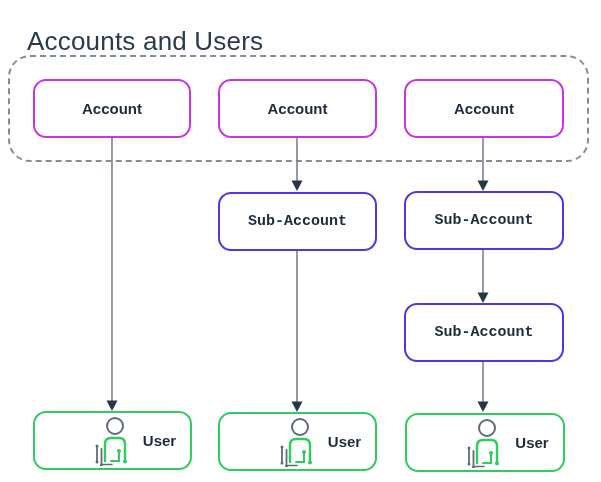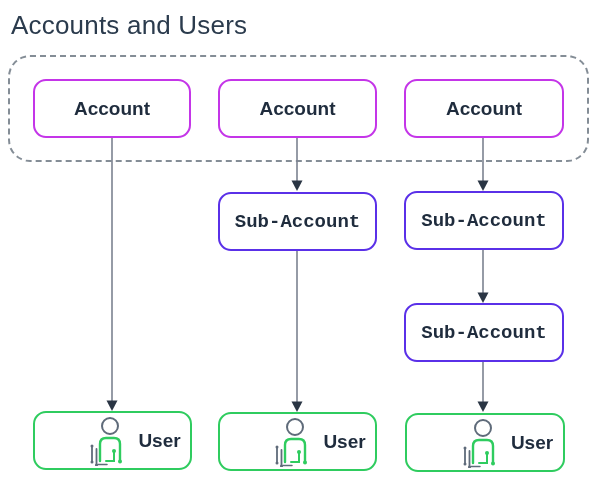--- a/index.html
+++ b/index.html
@@ -16,36 +16,36 @@
   }
   html,body{margin:0;padding:0;background:#fff;}
   .canvas{
     position:relative;
     width:601px;height:482px;
     background:var(--background);
     font-family:"Liberation Sans", sans-serif;
     overflow:hidden;
   }
   .page-title{
-    position:absolute;left:11px;top:10px;margin:0;
+    position:absolute;left:11px;top:10px;margin:16px;
     font-size:26px;font-weight:400;color:var(--heading-text);
     letter-spacing:0.2px;
   }
   .group-frame{
     position:absolute;left:8px;top:55px;width:581px;height:107px;
     box-sizing:border-box;
     border:2px dashed var(--group-border);
     border-radius:22px;
     background:transparent;
   }
   .node{
     position:absolute;height:59px;box-sizing:border-box;
     background:#fff;border-radius:13px;
     display:flex;align-items:center;justify-content:center;gap:8px;
-    font-size:19px;font-weight:700;color:var(--node-text);
+    font-size:15px;font-weight:700;color:var(--node-text);
     z-index:2;
   }
   .node.account{border:2.5px solid var(--account-border);}
   .node.sub-account{border:2.5px solid var(--sub-account-border);font-family:Liberation Mono, monospace;}
   .node.user{border:2.5px solid var(--user-border);padding-left:44px;}
   .arrows{position:absolute;left:0;top:0;z-index:1;pointer-events:none;}
   .arrow-line{stroke:var(--arrow-line);stroke-width:1.6;}
   .arrow-head{fill:var(--arrow-head);}
   .user-icon .head{stroke:var(--icon-gray);fill:none;stroke-width:2;}
   .user-icon .torso{stroke:var(--user-border);fill:none;stroke-width:2.4;stroke-linecap:round;}

